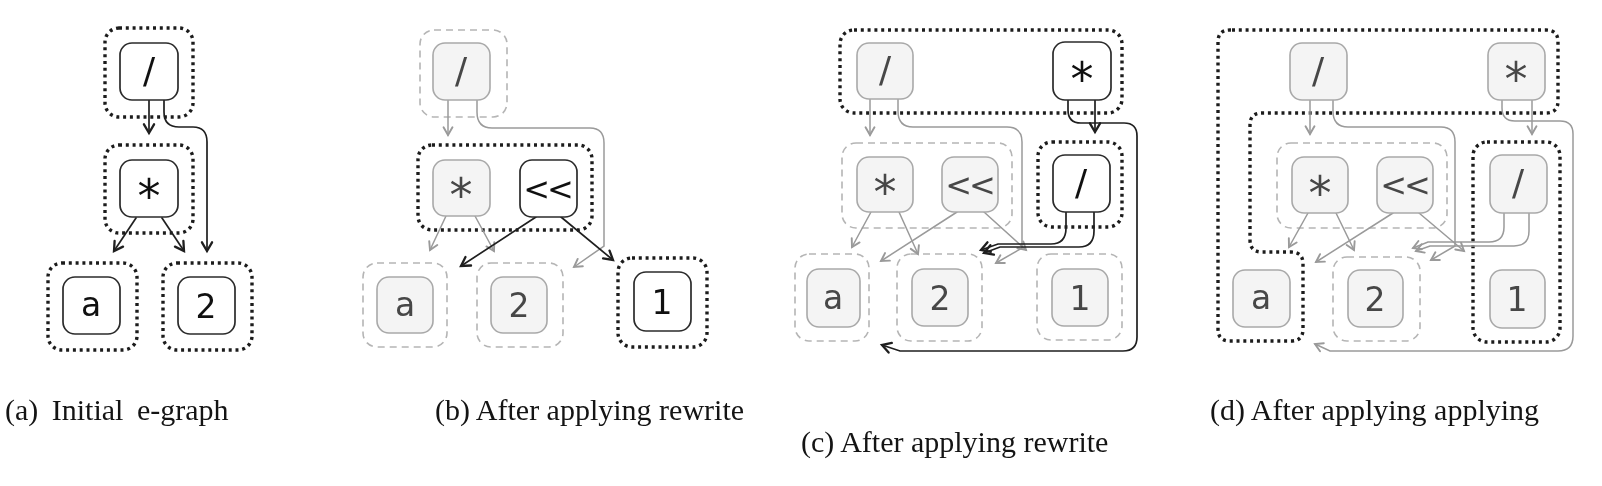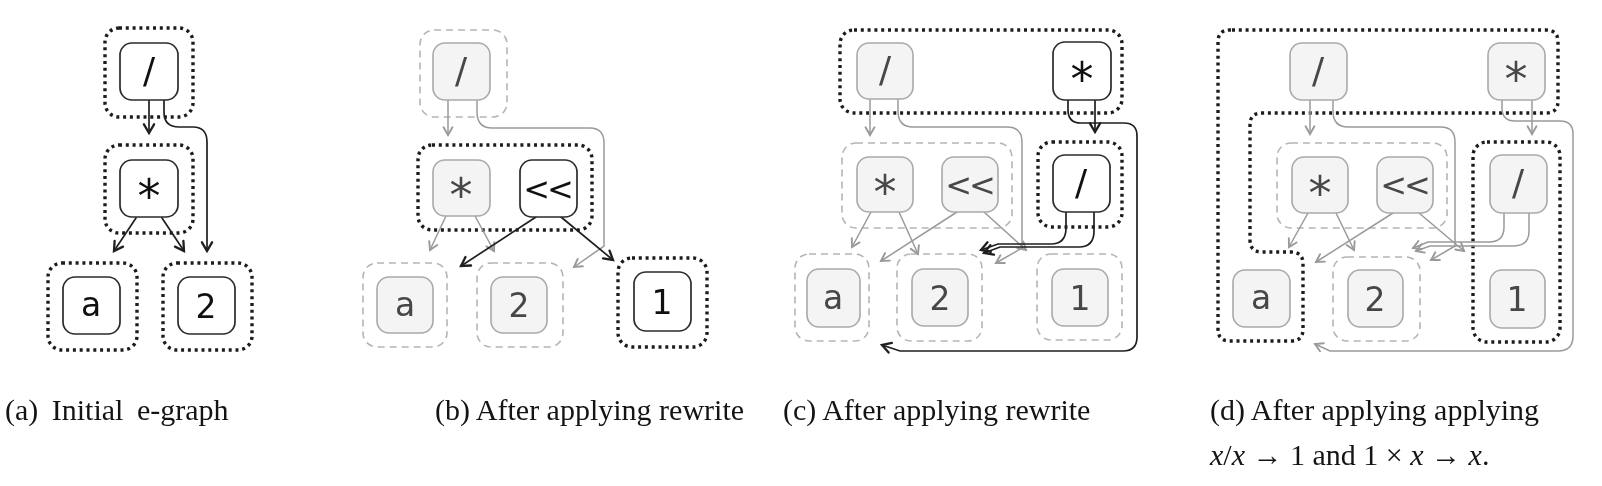--- a/index.html
+++ b/index.html
@@ -153,20 +153,19 @@
     <text class="t-faded fs-ab" x="1517" y="311">1</text>
   </g>
 </svg>
 
   <div class="caption cap-a" style="left:5px;">
     <span class="l1">(a) Initial e-graph</span>
   </div>
   <div class="caption" style="left:391px;margin-left:44px;">
     <span class="l1">(b) After applying rewrite</span>
   </div>
-  <div class="caption" style="left:783px;">
+  <div class="caption" style="left:801px;margin-top:32px;">
     <span class="l1">(c) After applying rewrite</span>
   </div>
   <div class="caption" style="left:1210px;">
     <span class="l1">(d) After applying applying</span>
-    <span class="l2"><i>x</i>/<i>x</i> → 1 and 1 × <i>x</i> → <i>x</i>.</span>
   </div>
 </div>
 
 </body></html>

